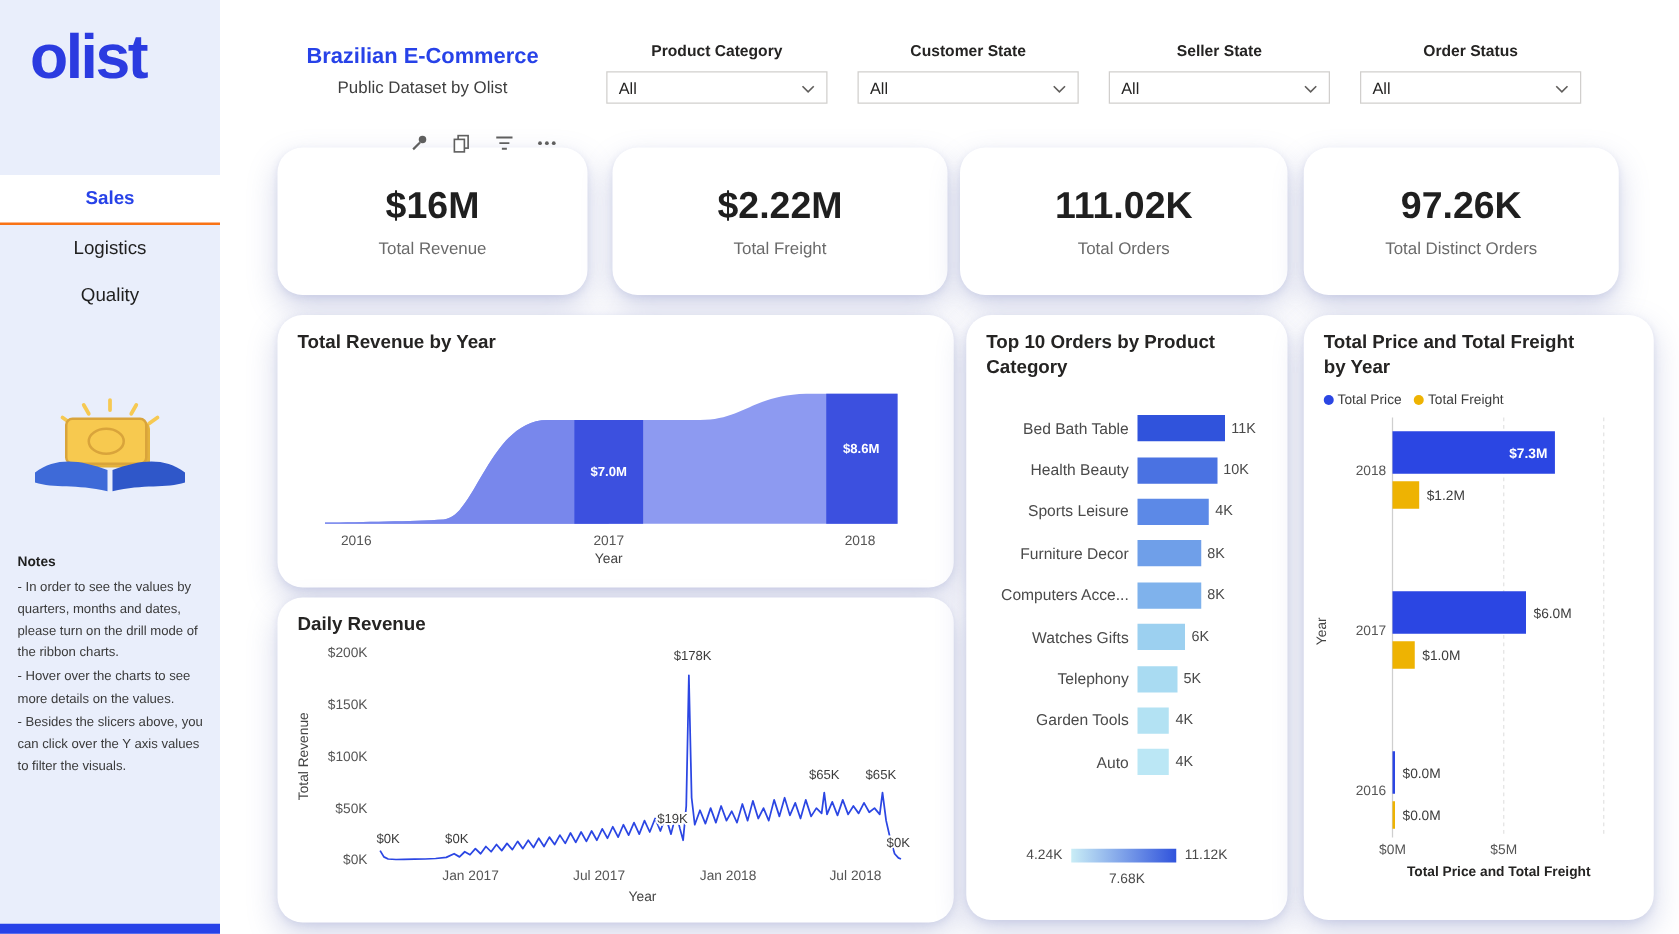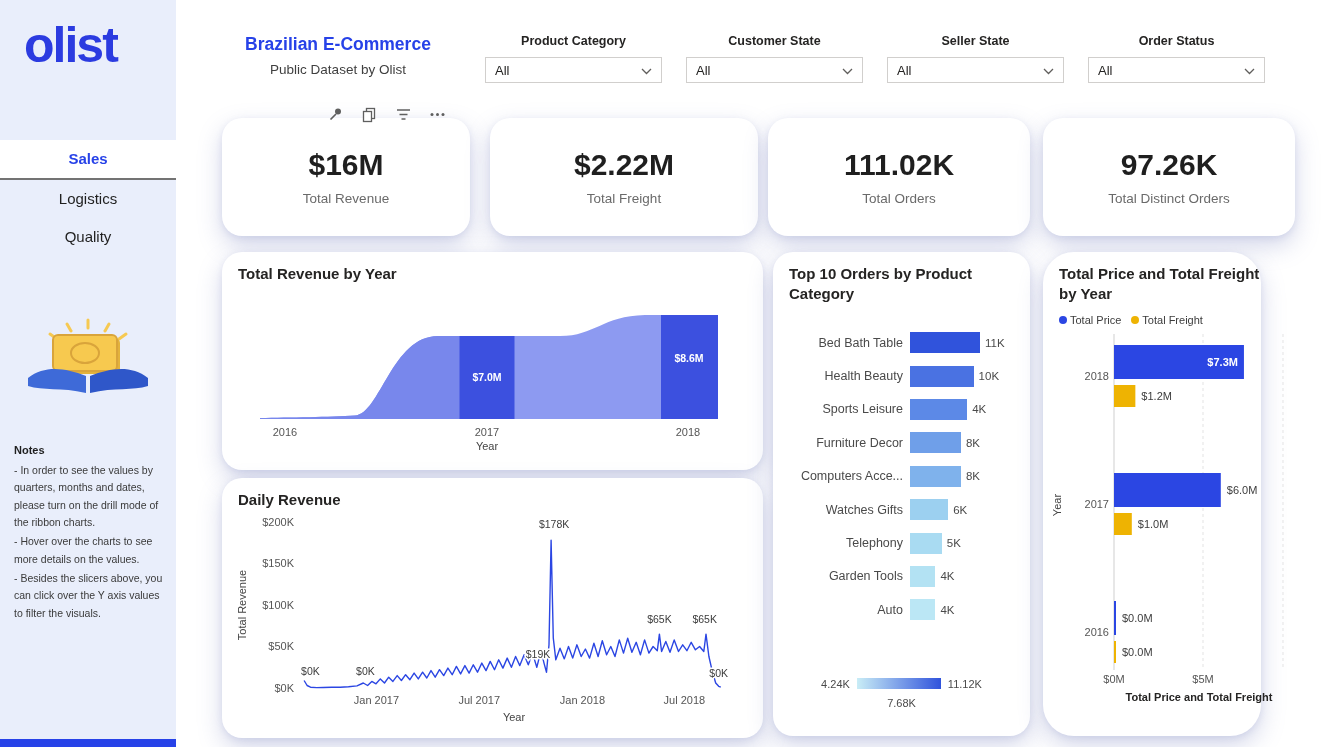--- a/index.html
+++ b/index.html
@@ -5,21 +5,21 @@
   html,body{margin:0;padding:0;}
   body{width:1343px;height:747px;overflow:hidden;background:#ffffff;
        font-family:"Liberation Sans",sans-serif;color:#252423;position:relative;}
   .root{position:absolute;inset:0;}
 
   
   aside{position:absolute;left:0;top:0;width:176px;height:747px;background:#e9eefb;}
   .logo{margin:16px 0 0 24px;font-size:50px;font-weight:800;letter-spacing:-2px;color:#2b3be0;}
   nav{margin-top:66px;}
   .nav-item{height:38px;line-height:38px;text-align:center;font-size:15px;color:#1f1f1f;cursor:pointer;}
-  .nav-item.active{background:#ffffff;color:#2742e8;font-weight:700;border-bottom:2px solid #737373;}
+  .nav-item.active{background:#ffffff;color:#2742e8;font-weight:700;border-bottom:2px solid #f97316;}
   .money{margin:60px auto 0;width:130px;height:90px;}
   .notes{margin:38px 13px 0 14px;}
   .notes-title{font-size:11px;font-weight:700;color:#1f1f1f;margin-bottom:6px;}
   .note{font-size:10.5px;line-height:1.65;color:#3a3a3a;margin-bottom:2px;}
   .strip{position:absolute;left:0;bottom:0;width:176px;height:8px;background:#2742e8;}
 
   
   main{position:absolute;left:176px;top:0;right:0;bottom:0;background:#fff;}
   .header{position:absolute;left:57px;top:34px;width:210px;text-align:center;}
   .title{font-size:17.5px;font-weight:700;color:#2742e8;}
@@ -41,21 +41,21 @@
   .kpi-label{font-size:13.5px;color:#6a6a6a;margin-top:9px;}
 
   .card h3{margin:0;padding:12px 16px 0;font-size:15px;font-weight:700;color:#252423;line-height:1.35;}
 
   
   .t10-rows{position:absolute;left:14px;right:6px;top:74px;}
   .t10-row{display:flex;align-items:center;height:33.4px;}
   .t10-cat{width:116px;text-align:right;font-size:12.5px;color:#4a4a4a;padding-right:7px;cursor:pointer;}
   .t10-bar{height:21px;}
   .t10-val{font-size:11.5px;color:#4a4a4a;margin-left:5px;}
-  .t10-scale{position:absolute;left:0;right:0;bottom:46px;display:flex;align-items:flex-start;justify-content:center;gap:7px;
+  .t10-scale{position:absolute;left:0;right:0;bottom:46px;display:flex;align-items:flex-end;justify-content:center;gap:7px;
              font-size:11px;color:#4a4a4a;}
   .t10-grad{width:84px;height:11px;}
   .t10-mid{position:absolute;left:0;right:0;bottom:27px;text-align:center;font-size:11px;color:#4a4a4a;}
 
   .legend{position:absolute;left:16px;top:62px;display:flex;gap:10px;align-items:center;font-size:11px;color:#3c3c3c;}
   .dot{width:8px;height:8px;border-radius:50%;display:inline-block;margin-right:3px;}
   .legend-item{display:flex;align-items:center;}
 
   svg text{font-family:"Liberation Sans",sans-serif;}
   .tick{font-size:11px;fill:#555;cursor:pointer;}
@@ -275,21 +275,21 @@
           </div>
         </div>
       <div id="t10-scale" class="t10-scale">
           <span>4.24K</span>
           <span class="t10-grad" style="background: linear-gradient(90deg, rgb(201, 237, 246), rgb(48, 83, 220));"></span>
           <span>11.12K</span>
         </div>
       <div id="t10-mid" class="t10-mid">7.68K</div>
     </section>
 
-    <section class="card" style="left:867px;top:252px;width:218px;height:484px;border-radius:31px;">
+    <section class="card" style="left:867px;top:252px;width:280px;height:484px;">
       <h3 style="width:220px;">Total Price and Total Freight by Year</h3>
       <div id="price-legend" class="legend">
           <div class="legend-item">
             <span class="dot" style="background: rgb(43, 70, 227);"></span>
             <span>Total Price</span>
           </div>
           <div class="legend-item">
             <span class="dot" style="background: rgb(238, 179, 2);"></span>
             <span>Total Freight</span>
           </div>

